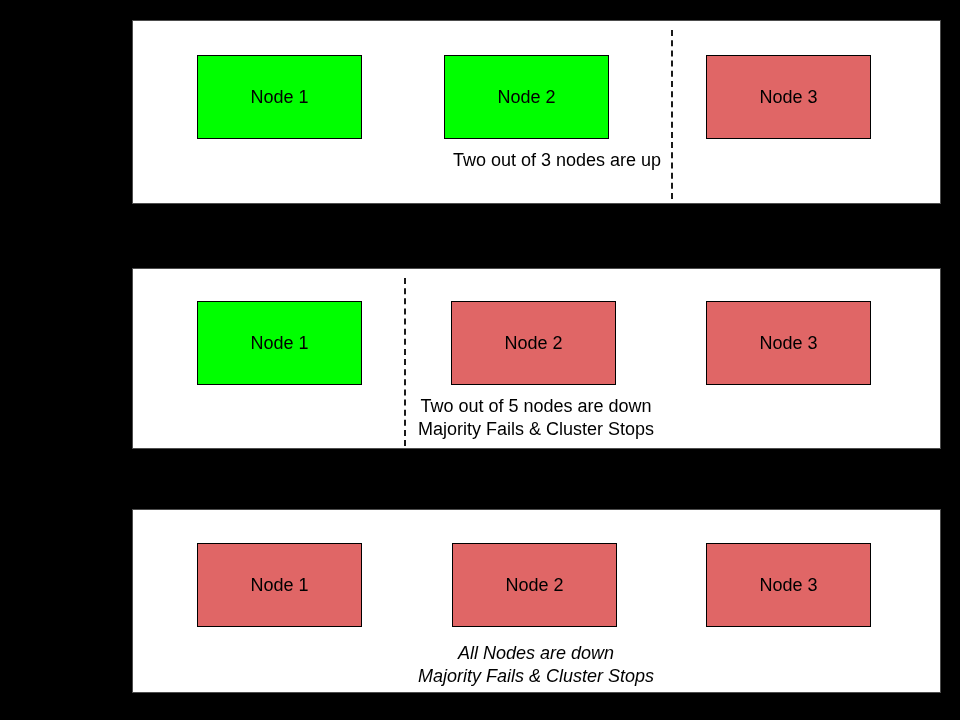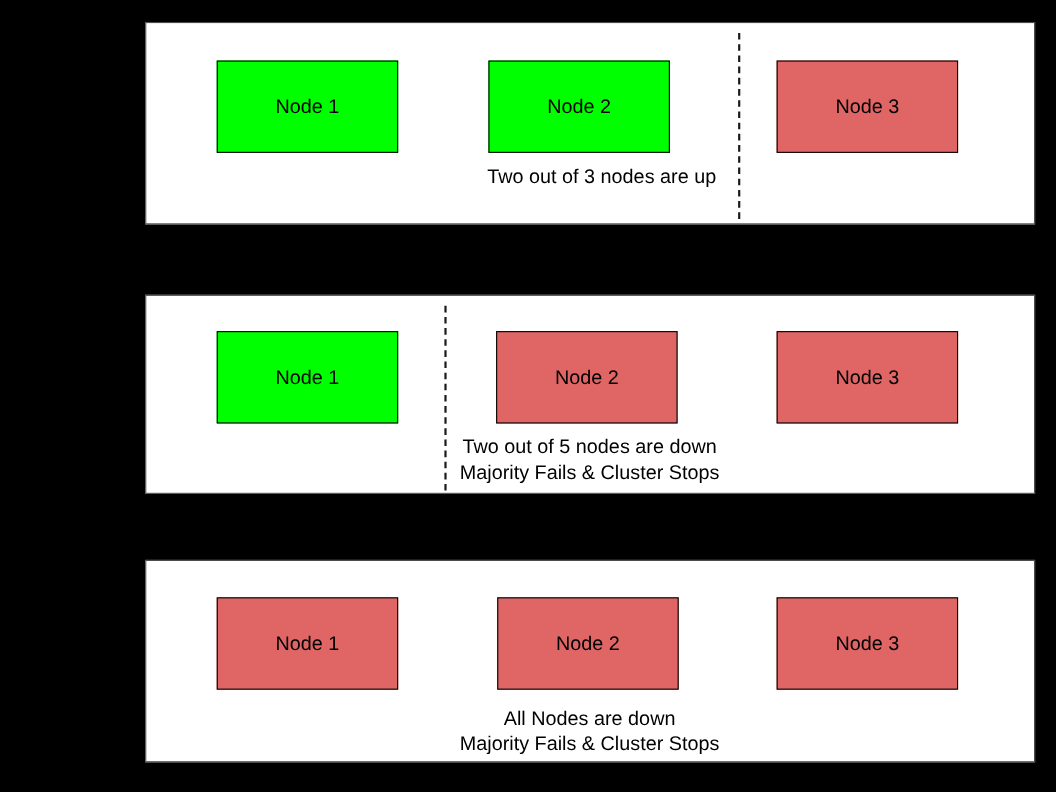--- a/index.html
+++ b/index.html
@@ -61,21 +61,21 @@
     <div class="node" style="left:64px; top:34px;" data-status="up">
       <span>Node 1</span>
     </div>
     <div class="node" style="left:311px; top:34px;" data-status="up">
       <span>Node 2</span>
     </div>
     <div class="node" style="left:573px; top:34px;" data-status="down">
       <span>Node 3</span>
     </div>
     <div class="divider" style="left:538px; top:9px; height:169px;"></div>
-    <div class="caption" style="left:204px; top:128px;">
+    <div class="caption" style="left:214px; top:128px;">
       <div>Two out of 3 nodes are up</div>
     </div>
   </section>
 
   <section class="panel panel-2">
     <div class="node" style="left:64px; top:32px;" data-status="up">
       <span>Node 1</span>
     </div>
     <div class="node" style="left:318px; top:32px;" data-status="down">
       <span>Node 2</span>
@@ -93,19 +93,19 @@
   <section class="panel panel-3">
     <div class="node" style="left:64px; top:33px;" data-status="down">
       <span>Node 1</span>
     </div>
     <div class="node" style="left:319px; top:33px;" data-status="down">
       <span>Node 2</span>
     </div>
     <div class="node" style="left:573px; top:33px;" data-status="down">
       <span>Node 3</span>
     </div>
-    <div class="caption" style="left:193px; top:132px;">
+    <div class="caption" style="left:193px; top:132px;font-style:italic;">
       <div>All Nodes are down</div>
       <div>Majority Fails &amp; Cluster Stops</div>
     </div>
   </section>
 
 </div>
 
 </body></html>

